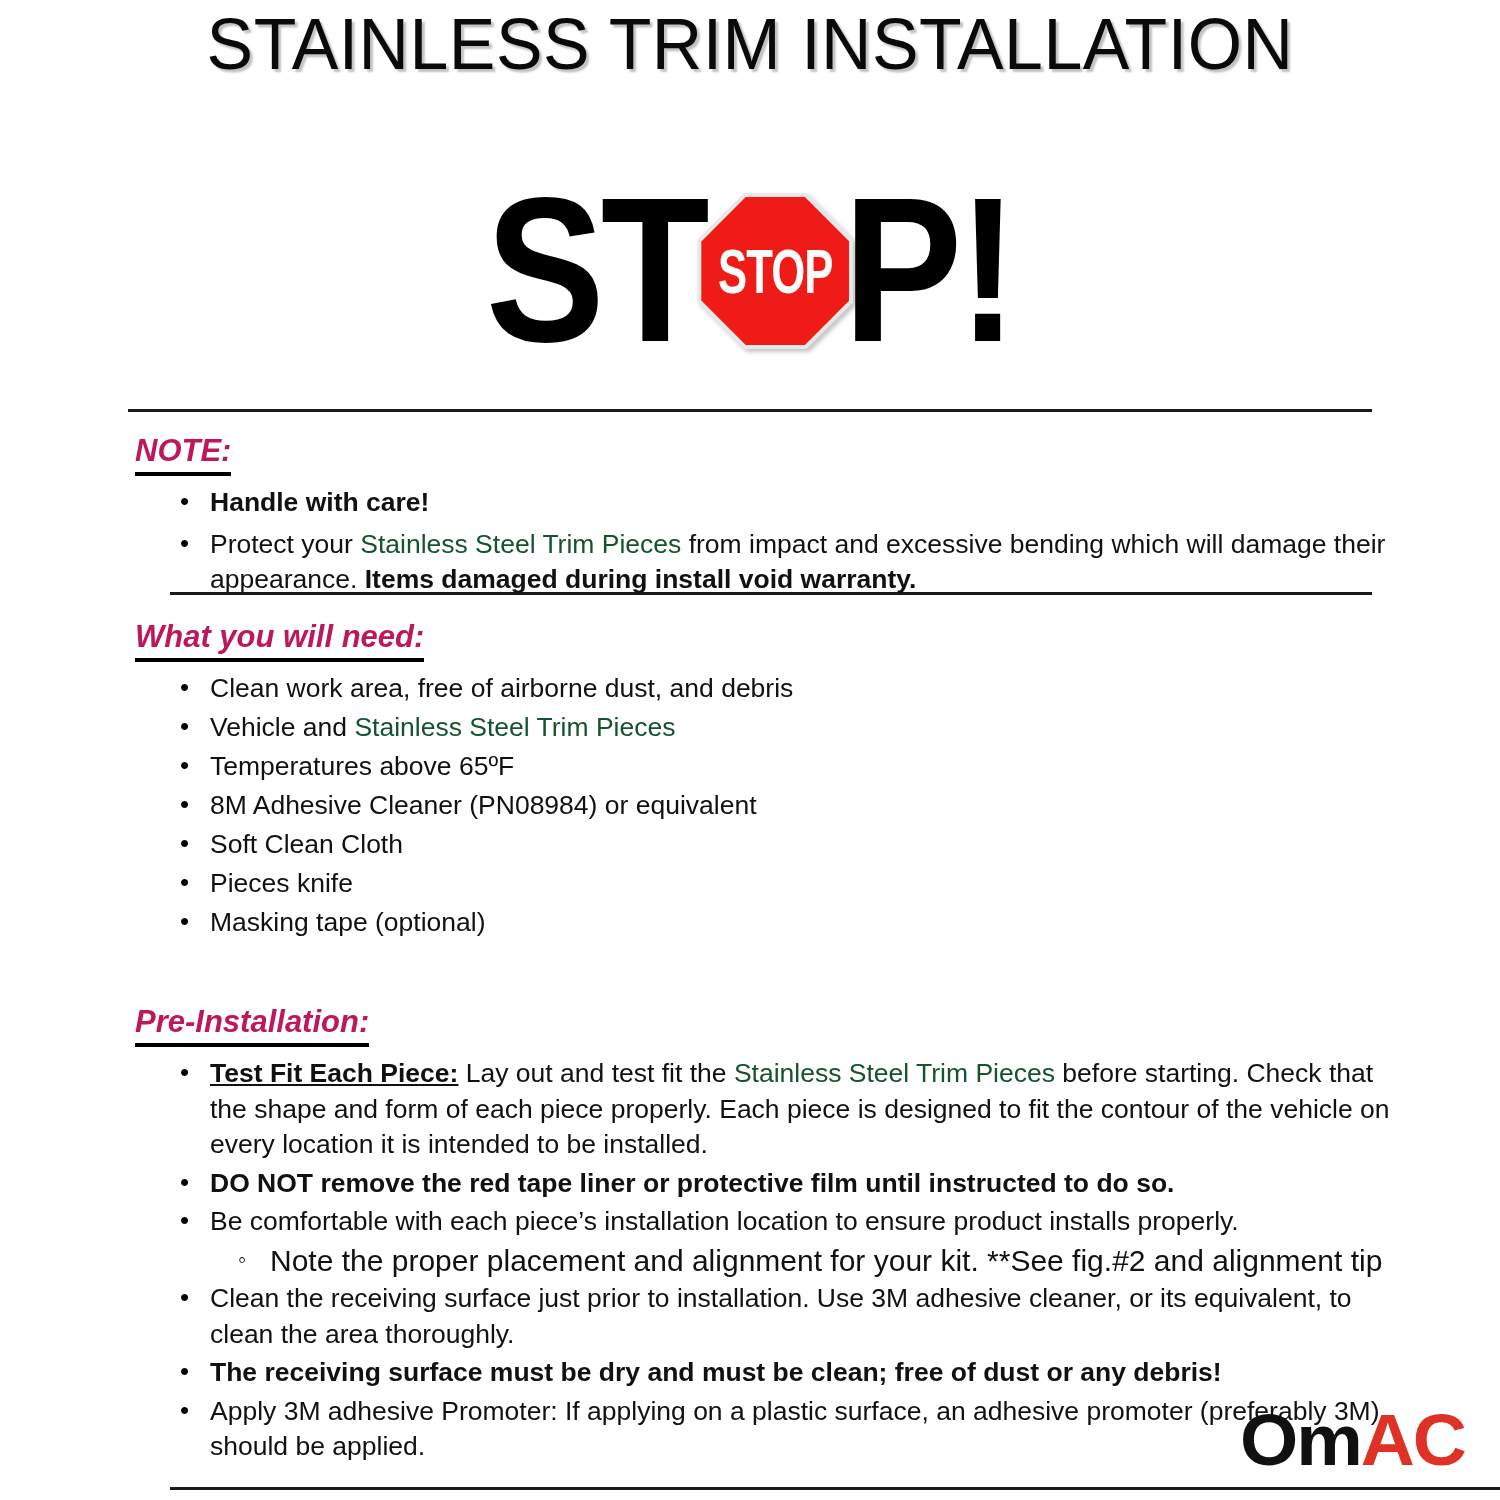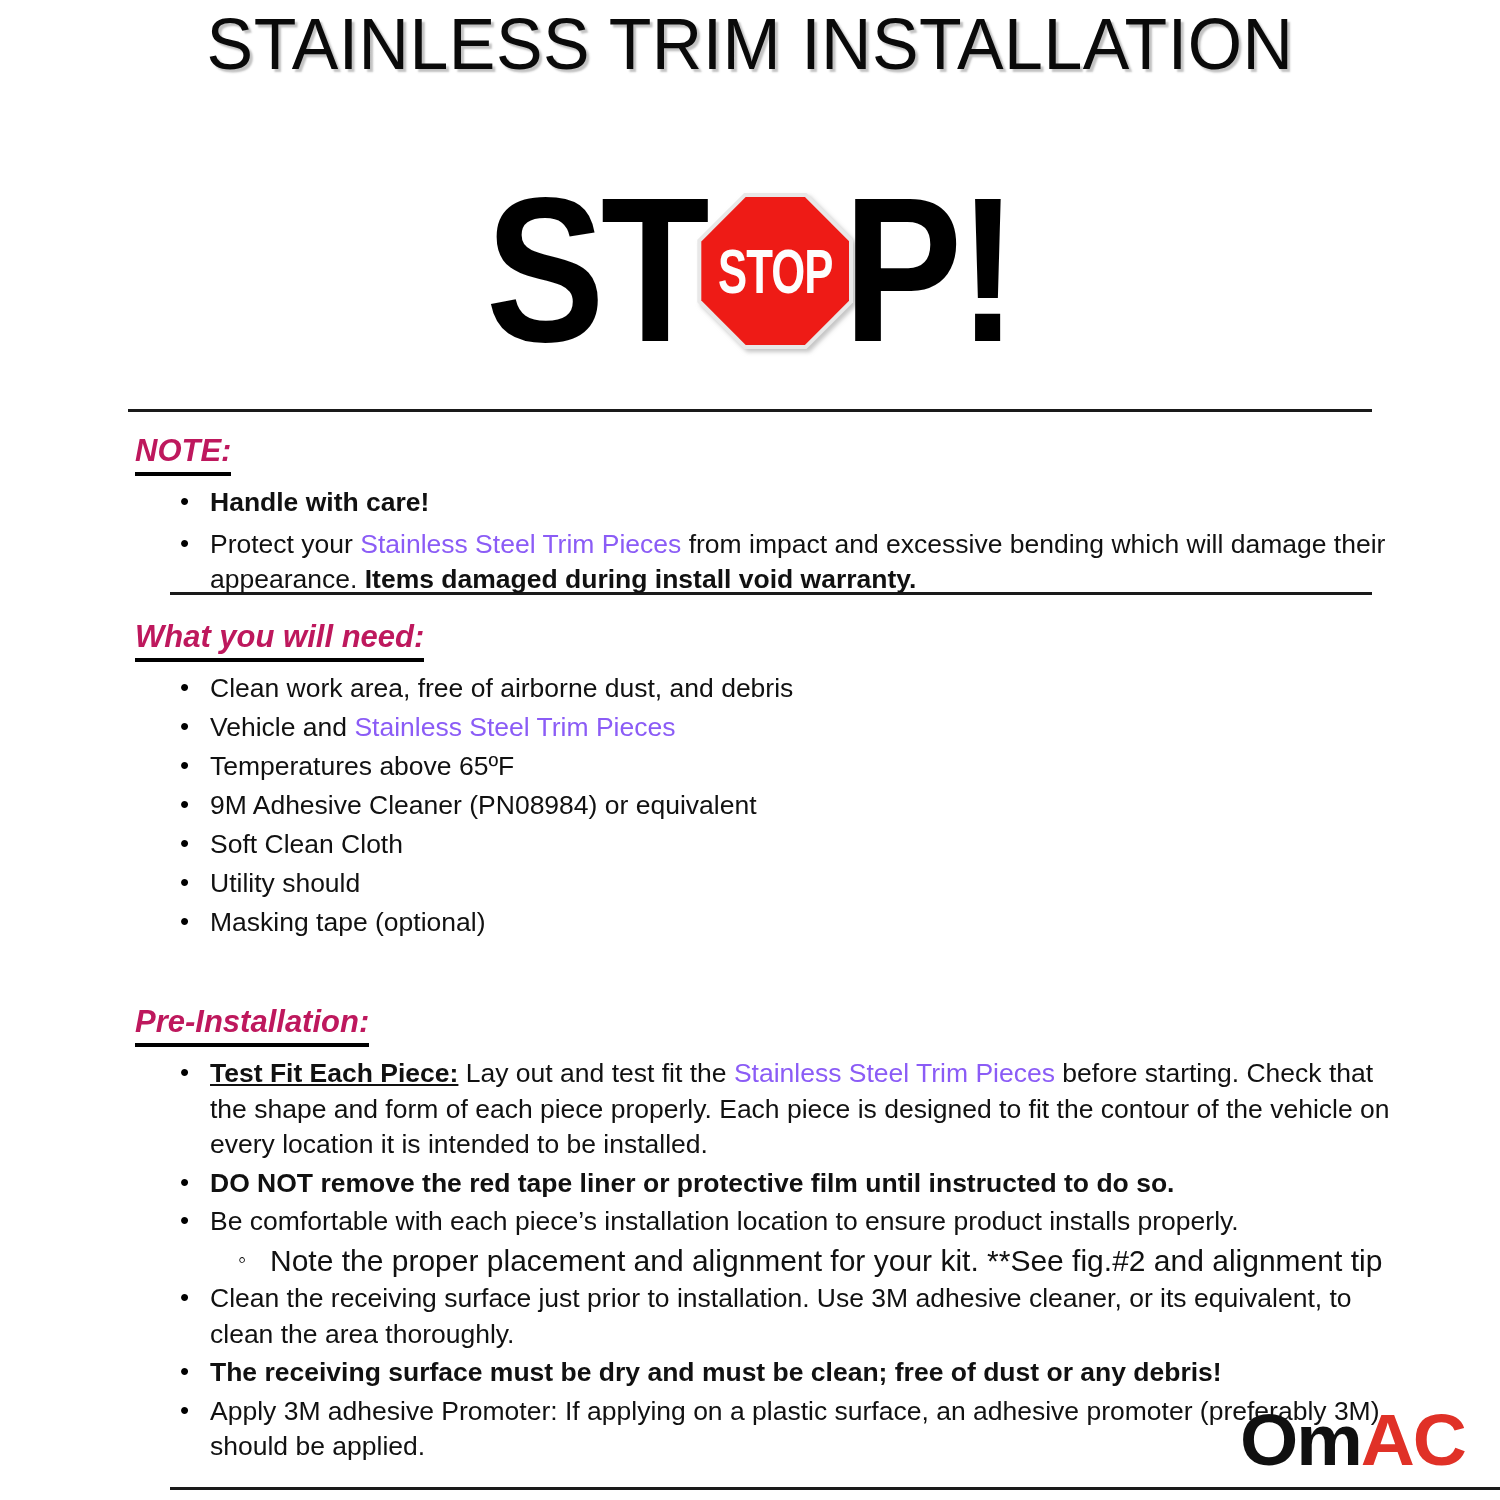--- a/index.html
+++ b/index.html
@@ -172,21 +172,21 @@
   .list-note li { margin-bottom: 6px; }
 
   .list-need    { left: 158px; top: 671px;  width: 1150px; }
   .list-need li { margin-bottom: 3.5px; }
 
   .list-pre     { left: 158px; top: 1056px; width: 1250px; }
   .list-pre li  { margin-bottom: 3px; }
 
   .b  { font-weight: bold; }
   .u  { text-decoration: underline; }
-  .red { color: #8b5cf6; }
+  .red { color: #14532d; }
 
   
   .omac-logo {
     position: absolute;
     left: 1240px;
     top: 1404px;
     font-family: "Liberation Sans", sans-serif;
     font-weight: bold;
     font-size: 72px;
     line-height: 72px;
@@ -238,27 +238,27 @@
     <li>
       <span>Clean work area, free of airborne dust, and debris</span>
     </li>
     <li>
       <span>Vehicle and </span><span class="red">Stainless Steel Trim Pieces</span>
     </li>
     <li>
       <span>Temperatures above 65ºF</span>
     </li>
     <li>
-      <span>9M Adhesive Cleaner (PN08984) or equivalent</span>
+      <span>8M Adhesive Cleaner (PN08984) or equivalent</span>
     </li>
     <li>
       <span>Soft Clean Cloth</span>
     </li>
     <li>
-      <span>Utility should</span>
+      <span>Pieces knife</span>
     </li>
     <li>
       <span>Masking tape (optional)</span>
     </li>
   </ul>
 
   <div class="section-heading h-preinst">Pre-Installation:</div>
 
   <ul class="blist list-pre">
     <li>

